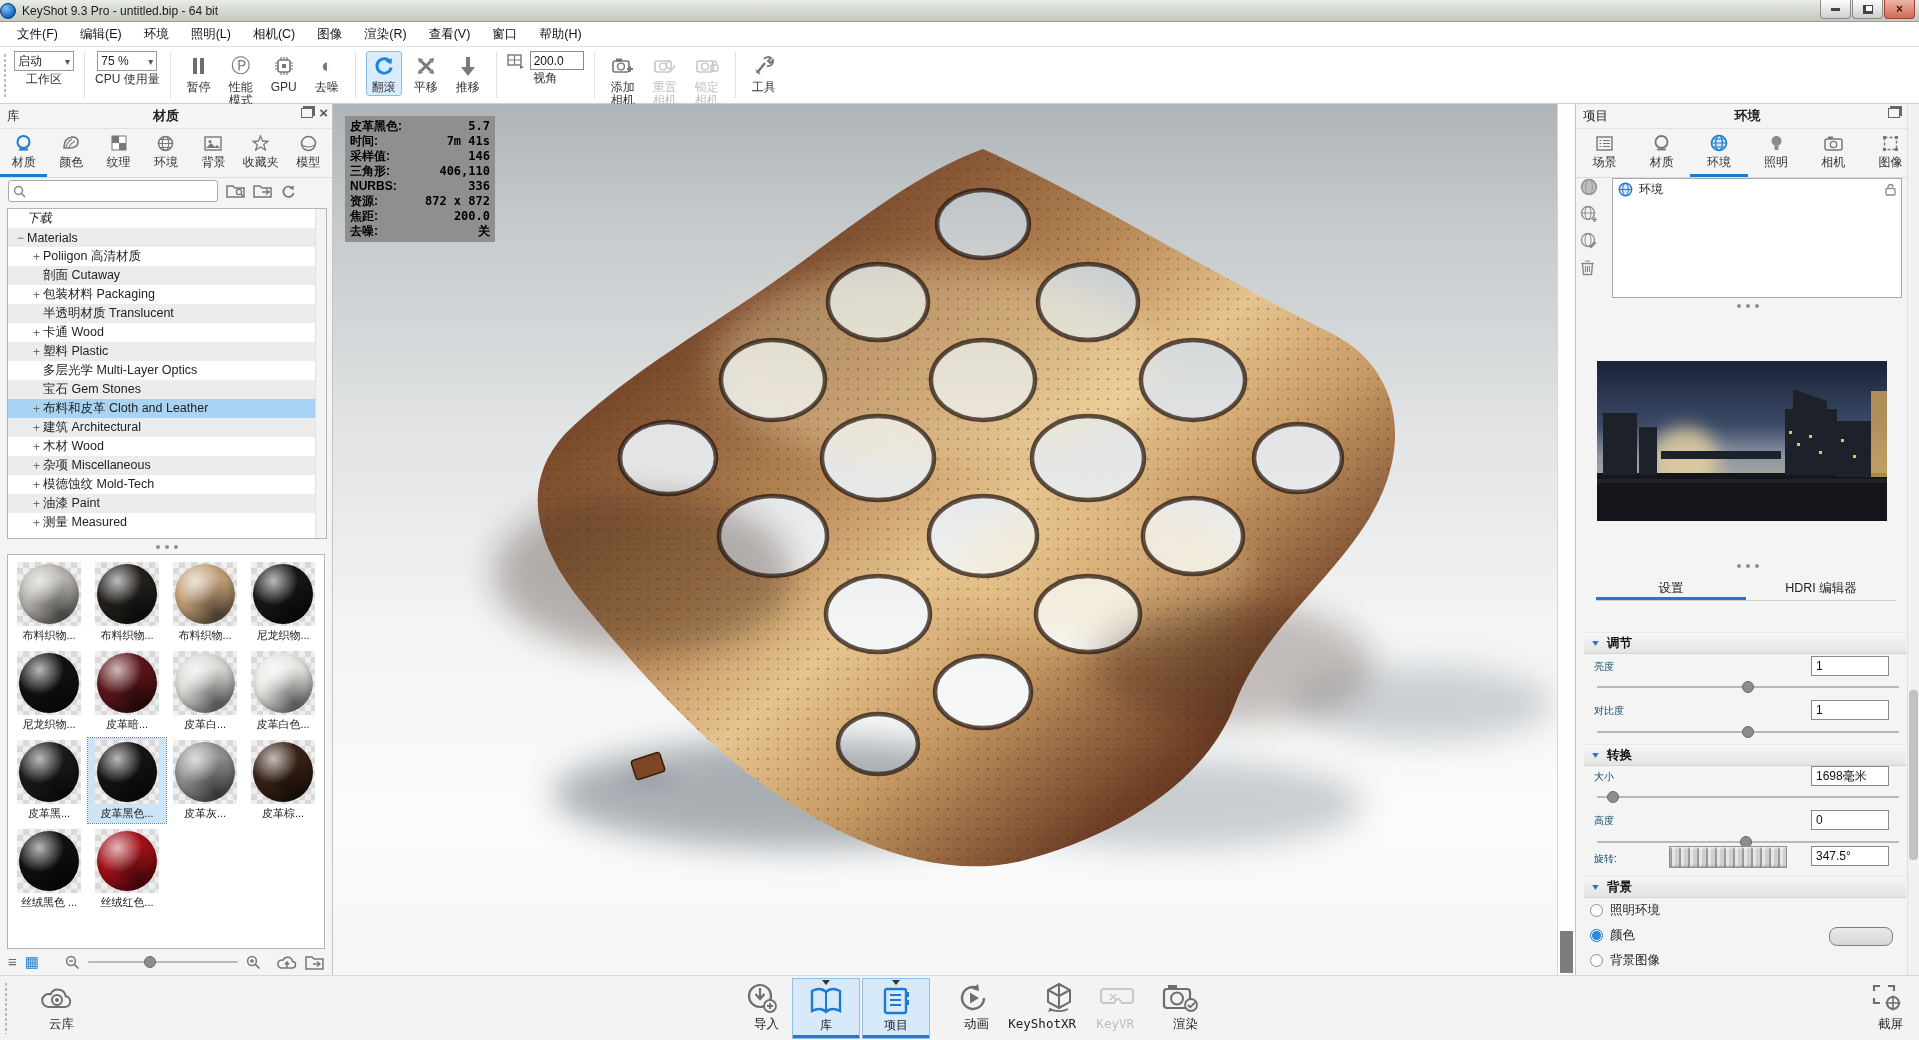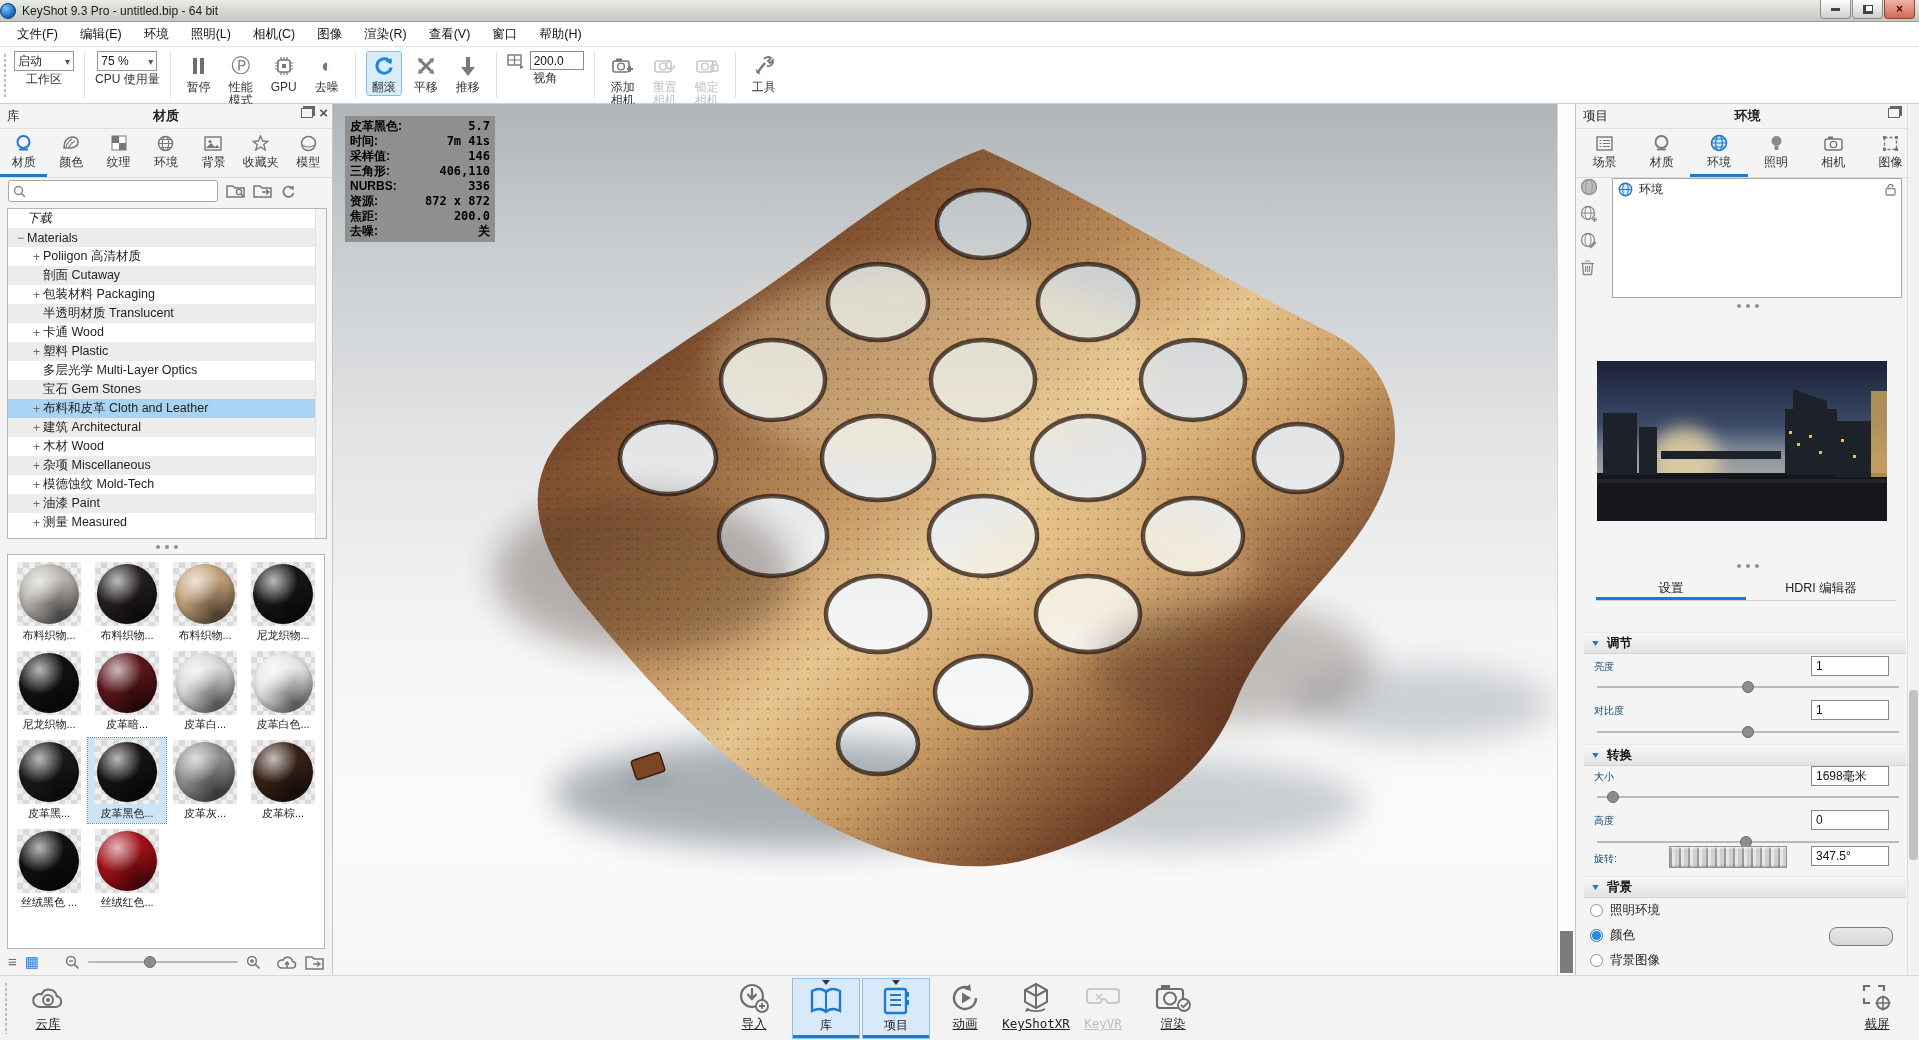--- a/index.html
+++ b/index.html
@@ -139,21 +139,21 @@
   .radio.on{border-color:#1372cd;background:radial-gradient(circle at 50% 50%,#2a8ae4 0 55%,#fff 60%);border:1px solid #1372cd;}
   .swatch{position:absolute;left:253px;width:62px;height:17px;border:1px solid #7e7e7e;border-radius:8px;
     background:linear-gradient(#e9e9e9,#d6d6d6);}
   .rscroll{position:absolute;right:0;top:0;width:12px;height:871px;background:#f1f1f1;border-left:1px solid #dedede;box-sizing:border-box;}
   .rsthumb{position:absolute;left:1px;top:586px;width:9px;height:170px;background:#c2c2c2;border-radius:4px;}
 
   
   .dock{position:absolute;left:0;top:975px;width:1919px;height:65px;background:#f3f3f3;border-top:1px solid #d8d8d8;box-sizing:border-box;}
   .dockdots{position:absolute;left:4px;top:6px;width:5px;height:52px;
     background-image:radial-gradient(#bbb 1px,transparent 1.2px);background-size:4px 5px;}
-  .ditem{position:absolute;top:4px;display:flex;flex-direction:column;align-items:center;font-size:12.5px;color:#222;text-decoration:underline;}
+  .ditem{position:absolute;top:4px;display:flex;flex-direction:column;align-items:flex-end;font-size:12.5px;color:#222;}
   .ditem .dicon{height:36px;display:flex;align-items:center;justify-content:center;}
   .dbtn{position:absolute;top:2px;width:68px;height:61px;display:flex;flex-direction:column;align-items:center;
     background:#d8eafa;border:1px solid #8ec0e8;box-sizing:border-box;}
   .dbtn .tri{width:0;height:0;border-left:4px solid transparent;border-right:4px solid transparent;border-top:5px solid #333;margin-top:1px;}
   .dbtn .dicon{height:32px;display:flex;align-items:center;justify-content:center;}
   .dbtn .blueline{position:absolute;bottom:0;left:0;right:0;height:3px;background:#1e7ad0;}
   .mono{font-family:"DejaVu Sans Mono",monospace;}
   .disabled-txt{color:#bdbdbd !important;}
 
   svg.ic{display:block;}

